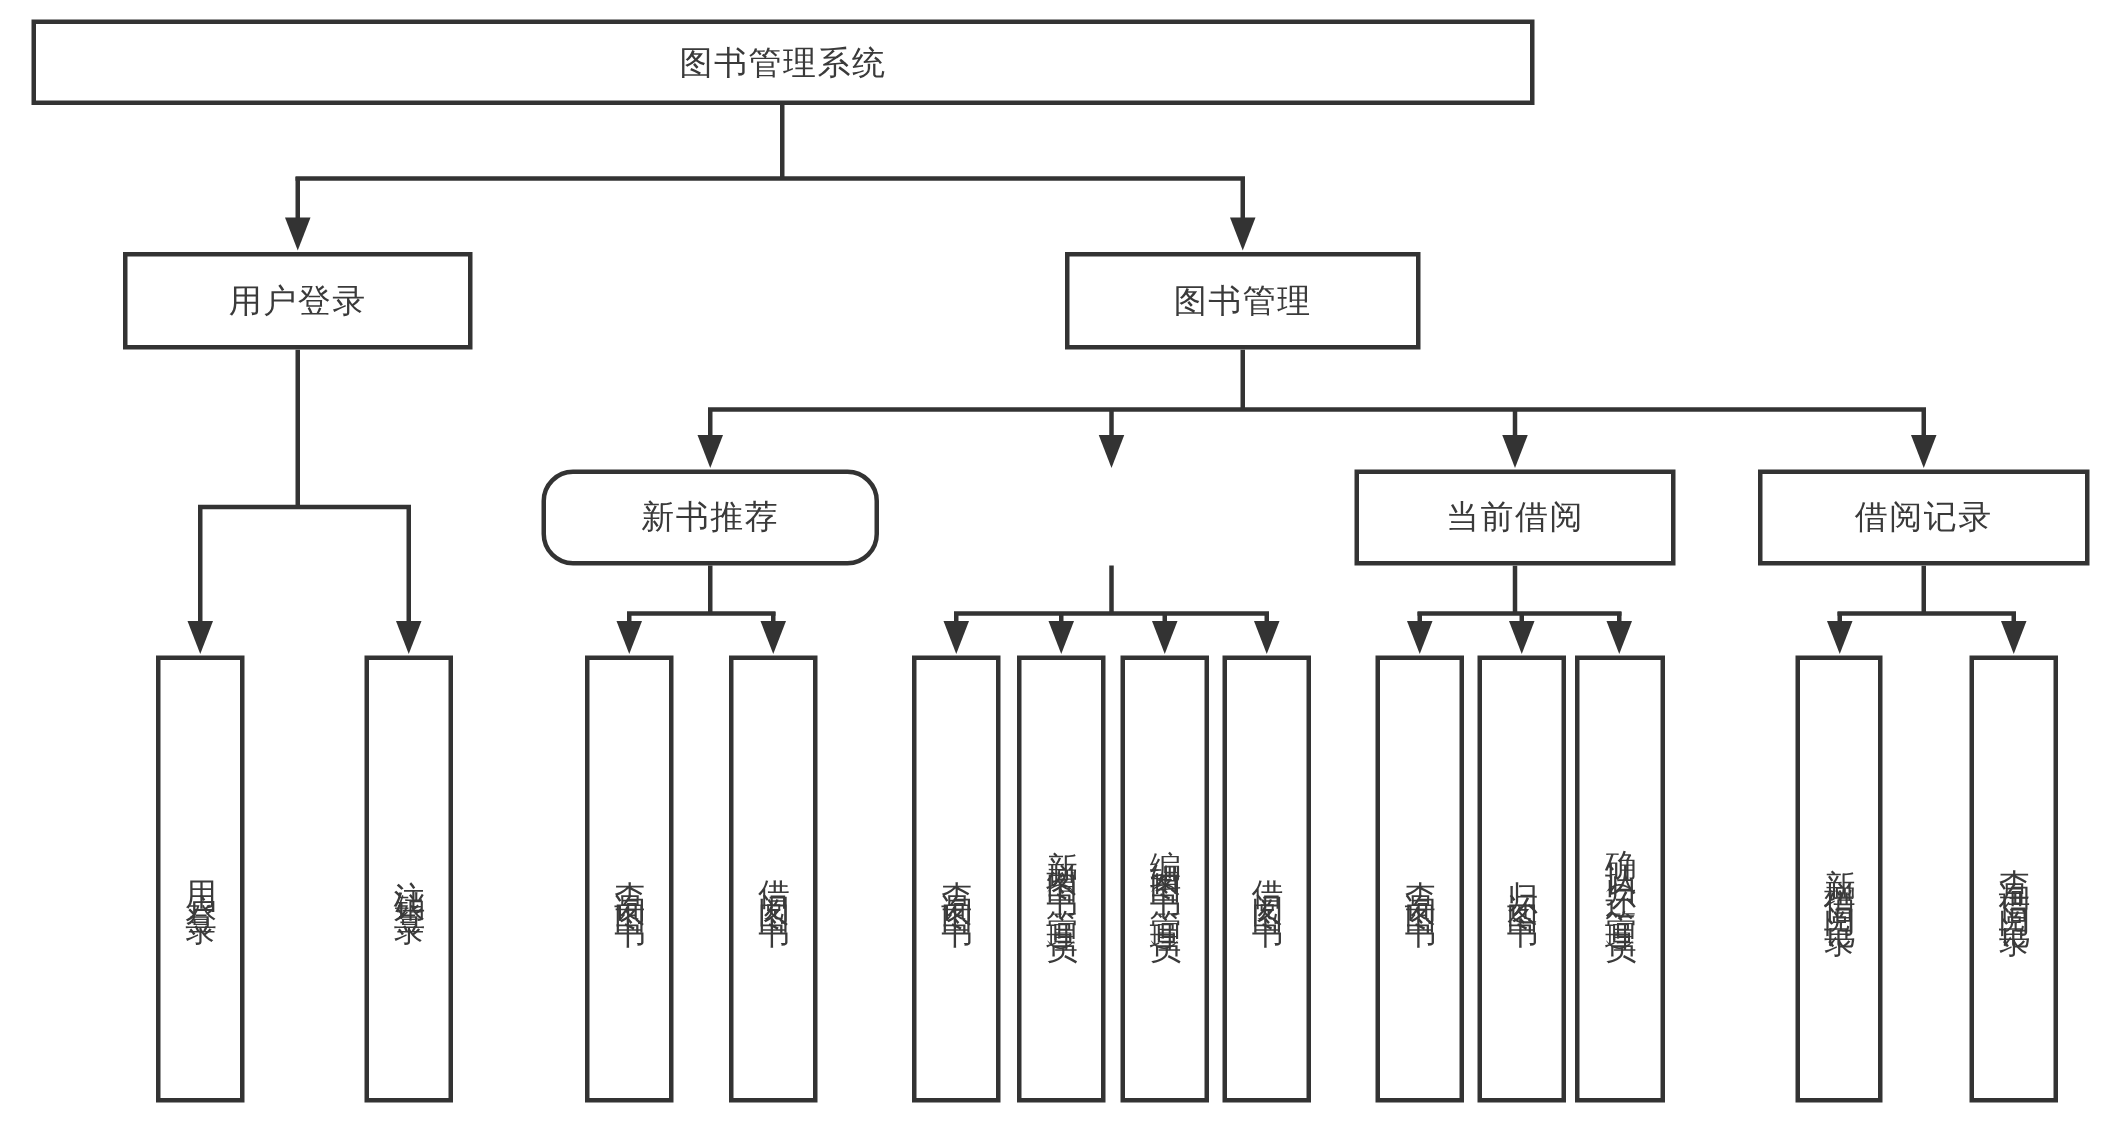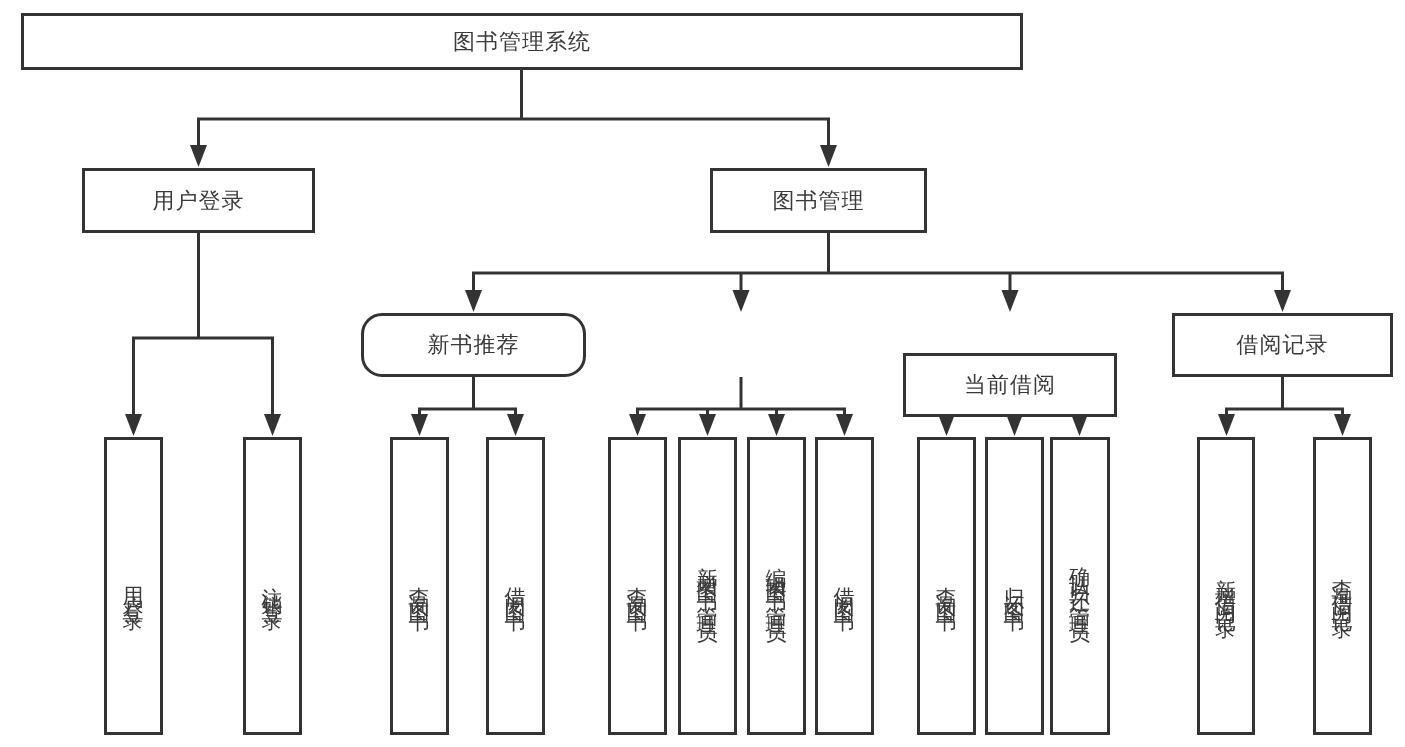--- a/index.html
+++ b/index.html
@@ -127,24 +127,24 @@
     <line x1="1225" y1="409" x2="1344" y2="409"></line>
     <line x1="1226.5" y1="408" x2="1226.5" y2="416"></line>
     <polygon points="1218,414 1235,414 1226.5,436"></polygon>
     <line x1="1342.5" y1="408" x2="1342.5" y2="416"></line>
     <polygon points="1334,414 1351,414 1342.5,436"></polygon>
   </svg>
 
   <div class="node hbox" style="left:21px; top:13px; width:1002px; height:57px;">图书管理系统</div>
 
   <div class="node hbox" style="left:82px; top:168px; width:233px; height:65px;">用户登录</div>
-  <div class="node hbox" style="left:710px; top:168px; width:217px; height:65px;">图书管理</div>
+  <div class="node hbox" style="left:710px; top:168px; width:237px; height:65px;">图书管理</div>
 
   <div class="node hbox" style="left:361px; top:313px; width:225px; height:64px;border-radius:21px;">新书推荐</div>
-  <div class="node hbox" style="left:903px; top:313px; width:214px; height:64px;margin-top:40px;">当前借阅</div>
+  <div class="node hbox" style="left:903px; top:313px; width:214px; height:64px;">当前借阅</div>
   <div class="node hbox" style="left:1172px; top:313px; width:221px; height:64px;">借阅记录</div>
 
   <div class="node vbox" style="left:104px; top:437px; width:59px; height:298px;">
     <span>用户登录</span>
   </div>
   <div class="node vbox" style="left:243px; top:437px; width:59px; height:298px;">
     <span>注销登录</span>
   </div>
 
   <div class="node vbox" style="left:390px; top:437px; width:59px; height:298px;">

